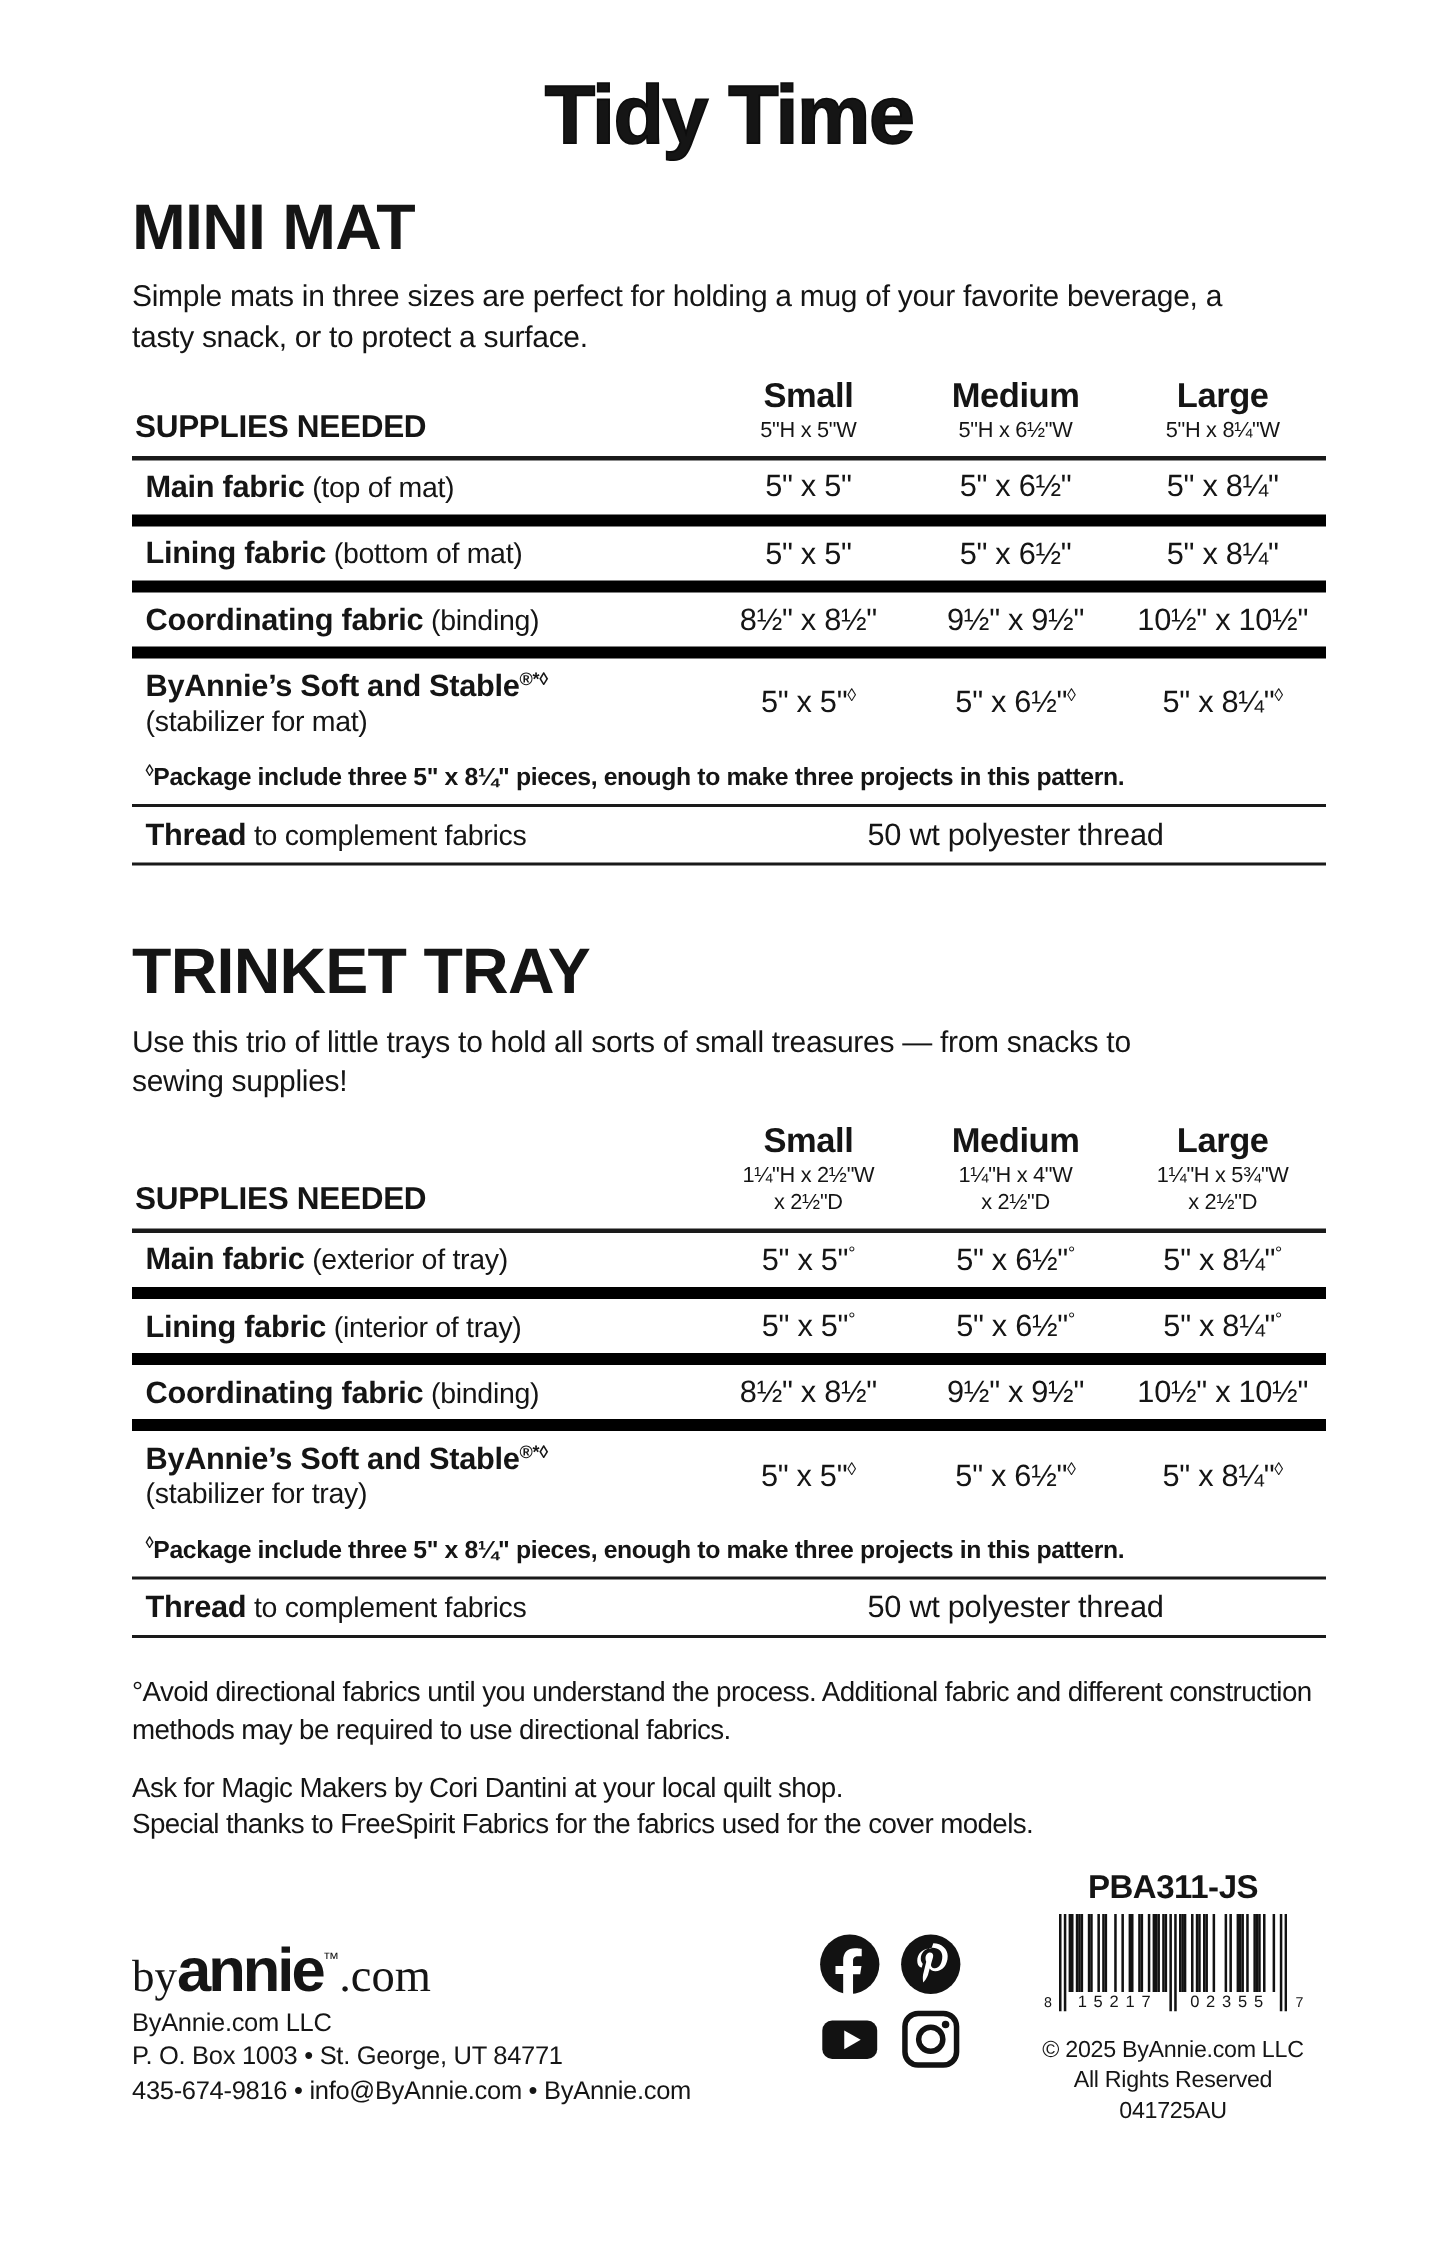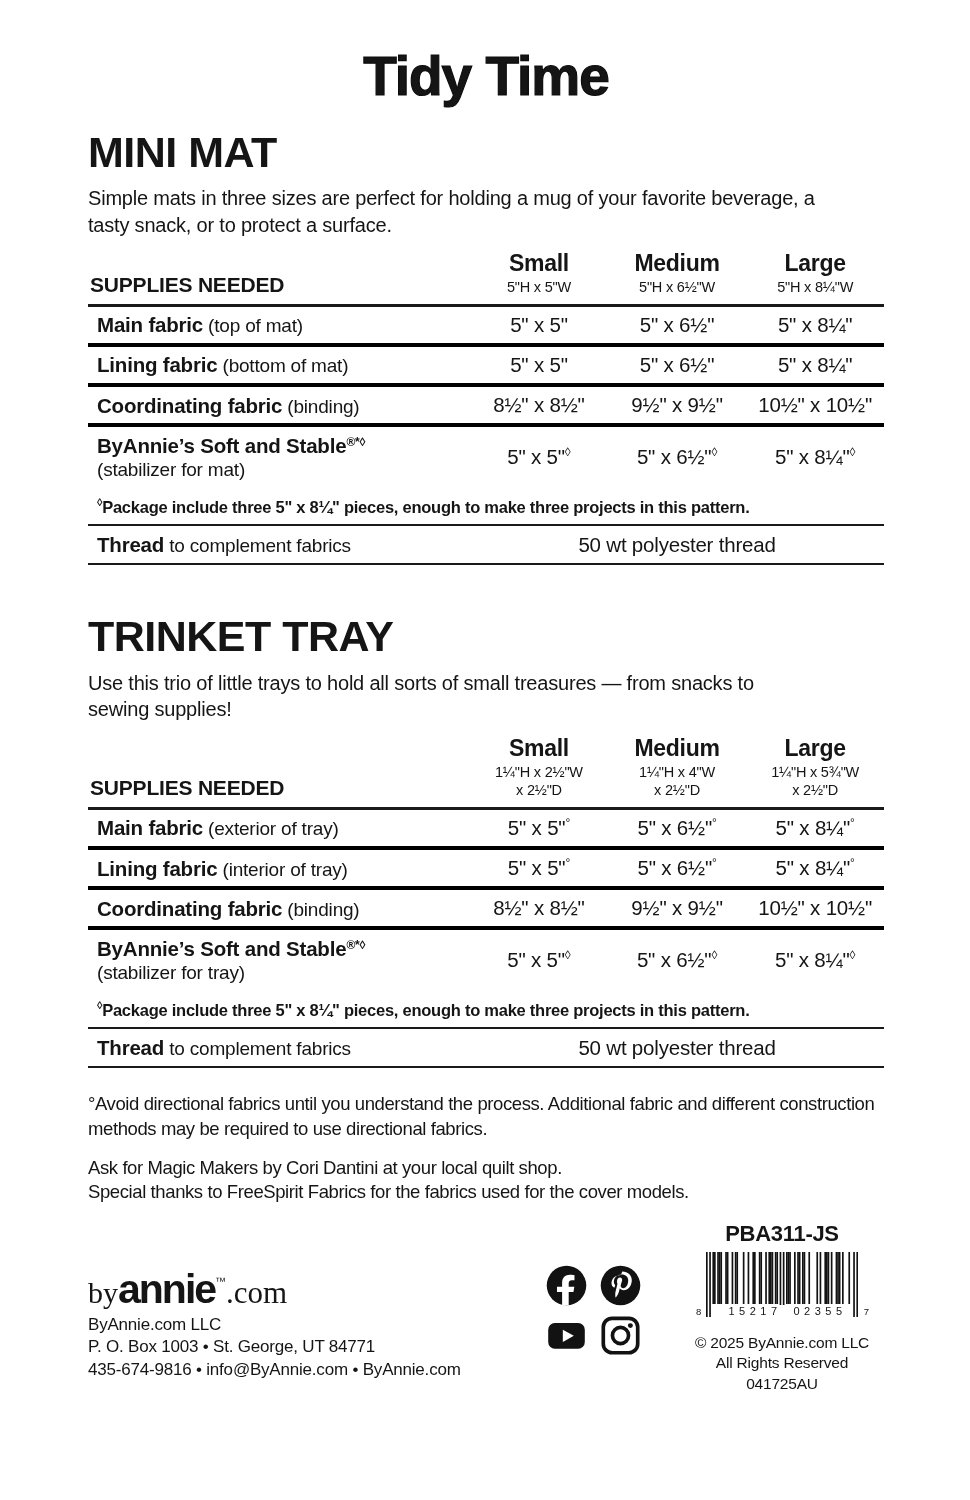--- a/index.html
+++ b/index.html
@@ -30,21 +30,21 @@
     display:grid; grid-template-columns:48% 17.3% 17.4% 17.3%;
     align-items:end; padding-bottom:7px; border-bottom:3px solid #1a1a1a;
   }
   .supplies-label { font-size:21px; font-weight:bold; letter-spacing:-0.2px; padding-left:2px; }
   .col-head { text-align:center; }
   .col-name { font-size:23px; font-weight:bold; letter-spacing:-0.3px; margin-bottom:1px; }
   .col-dims { font-size:14.5px; line-height:1.28; letter-spacing:-0.2px; }
 
   .row {
     display:grid; grid-template-columns:48% 17.3% 17.4% 17.3%;
-    align-items:center; padding:5.5px 0; border-bottom:4px solid #000000;
+    align-items:center; padding:5.5px 0; border-bottom:8px solid #000000;
   }
   .row.no-rule { border-bottom:none; }
   .row-label { font-size:19px; letter-spacing:-0.2px; padding-left:9px; line-height:1.22; }
   .row-label b { font-size:20.5px; font-weight:bold; }
   .row-label .lbl-sup { font-size:12px; font-weight:bold; }
   .note { font-size:19px; font-weight:normal; }
   .two-line .note { display:block; }
   .cell { text-align:center; font-size:20.5px; letter-spacing:-0.2px; white-space:nowrap; }
   .cell sup { font-size:12px; }
 
@@ -81,21 +81,21 @@
   }
   .social-grid svg { display:block; width:41px; height:41px; }
 
   .barcode-block { width:200px; margin-left:auto; margin-right:2px; text-align:center; padding-top:2px; }
   .sku { font-size:22px; font-weight:bold; letter-spacing:-0.3px; margin-bottom:5px; }
   .bars-wrap { position:relative; width:152px; height:65px; margin:0 auto; }
   .bars-wrap svg { display:block; }
   .bc-d { position:absolute; font-size:11px; letter-spacing:4.5px; bottom:0; background:#fff; }
   .bc-lead  { left:-10px;  font-size:9.5px; letter-spacing:0; background:none; }
   .bc-trail { right:-11px; font-size:9.5px; letter-spacing:0; background:none; }
-  .bc-left  { left:19px;  width:60px; text-align:center; }
+  .bc-left  { left:9px;  width:60px; text-align:center; }
   .bc-right { left:84px; width:60px; text-align:center; }
   .copy { margin-top:16px; font-size:15.5px; line-height:1.32; letter-spacing:-0.2px; }
 </style>
 </head>
 <body>
 
 <div class="page">
 
   <h1 class="doc-title">Tidy Time</h1>
 

